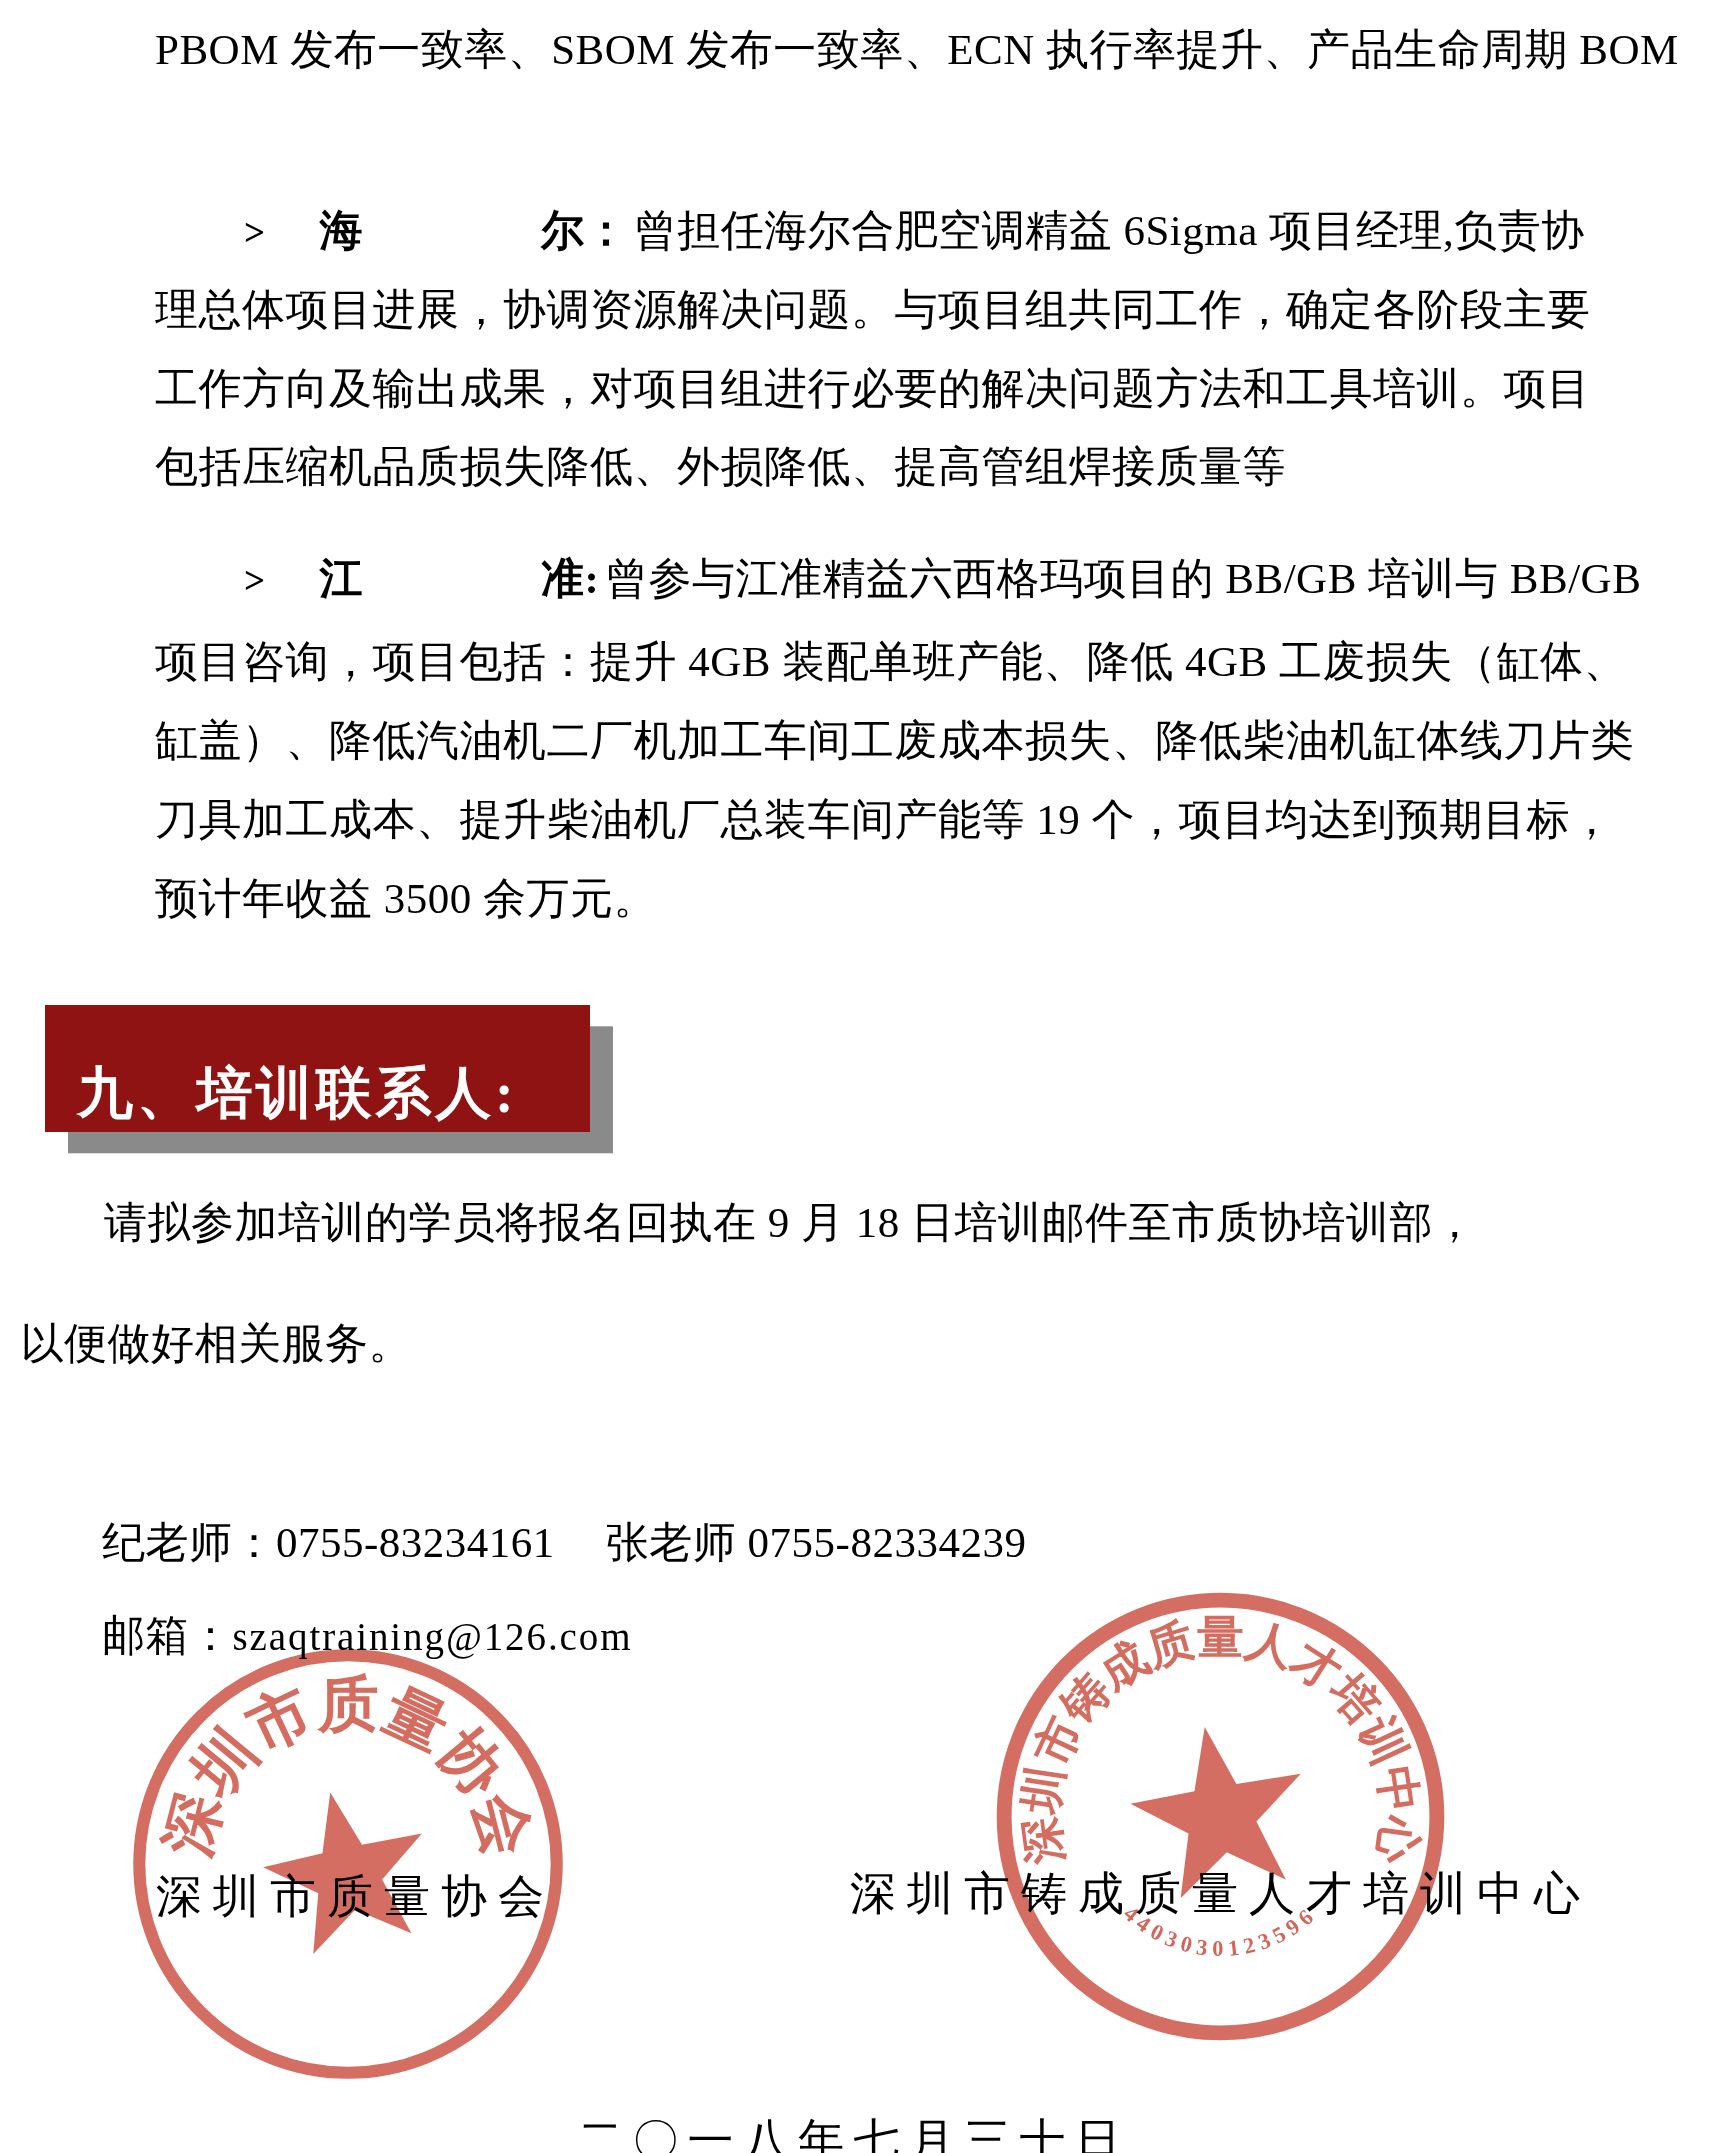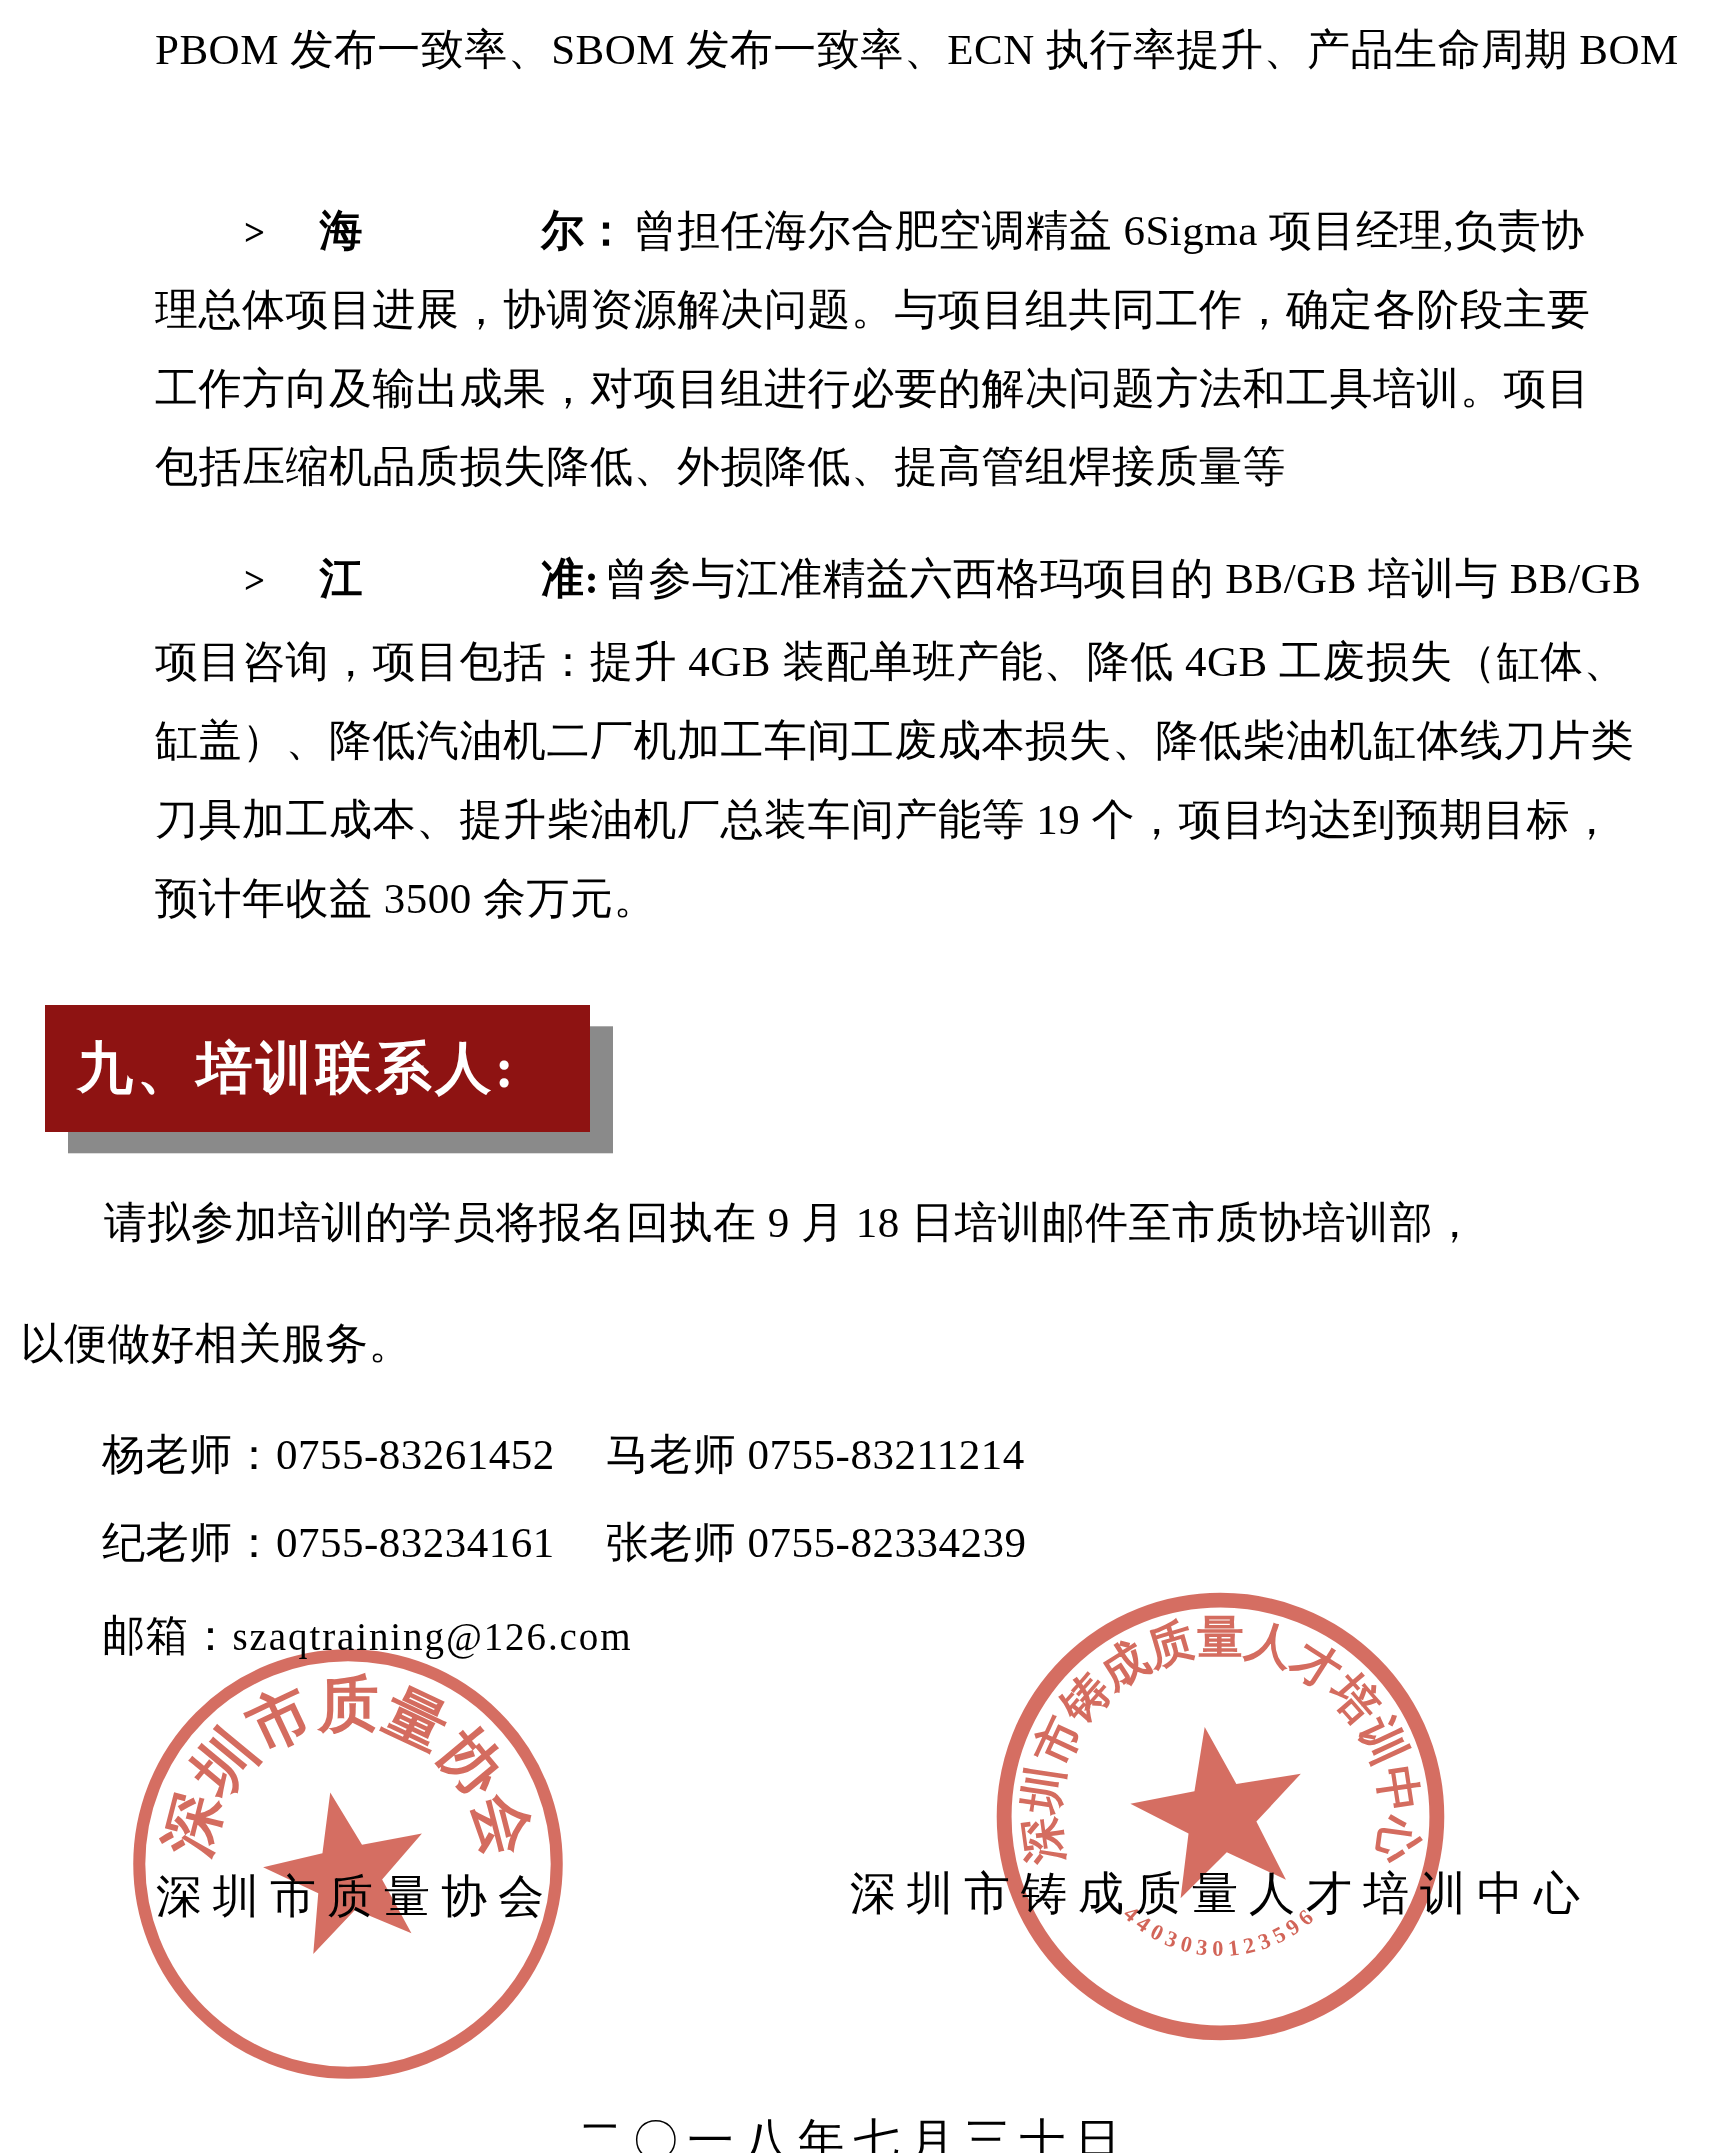--- a/index.html
+++ b/index.html
@@ -6,21 +6,21 @@
   .page{position:relative;width:1724px;height:2154px;background:#ffffff;overflow:hidden;
         font-family:"Liberation Serif","DejaVu Serif",serif;color:#000;}
   .bl{position:absolute;white-space:nowrap;font-size:43px;letter-spacing:0.5px;line-height:1.1;}
   .marker{font-size:37px;font-weight:bold;}
   .nm{font-weight:bold;}
   .g1{margin-left:54px;}
   .g2{margin-left:178px;}
   .rest{margin-left:5.6px;}
   .heading-box{position:absolute;left:45px;top:1005px;width:513px;height:127px;
                background:#8e1312;box-shadow:23px 21.3px 0 #8a8a8a;
-               display:flex;align-items:center;padding-left:32px;}
+               display:flex;align-items:flex-end;padding-left:32px;}
   .heading-box span{font-size:56px;font-weight:bold;color:#ffffff;letter-spacing:3.7px;white-space:nowrap;}
   .cgap{margin-left:51px;}
   .mono{font-family:Liberation Serif, serif;font-size:39px;letter-spacing:1.9px;}
   .org{position:absolute;white-space:nowrap;font-size:46px;letter-spacing:11px;}
   .date{letter-spacing:9.3px;margin-top:29px;}
   .seal{position:absolute;mix-blend-mode:multiply;filter:blur(0.4px);opacity:0.92;}
   .seal text{font-family:"Liberation Serif","DejaVu Serif",serif;font-weight:bold;}
 </style>
 </head>
 <body>
@@ -44,23 +44,20 @@
   <div class="bl" style="left:155px;top:796px">刀具加工成本、提升柴油机厂总装车间产能等 19 个，项目均达到预期目标，</div>
   <div class="bl" style="left:155px;top:875px">预计年收益 3500 余万元。</div>
 
   <div class="heading-box">
     <span>九、培训联系人:</span>
   </div>
 
   <div class="bl" style="left:104px;top:1199px">请拟参加培训的学员将报名回执在 9 月 18 日培训邮件至市质协培训部，</div>
   <div class="bl" style="left:20.4px;top:1320px">以便做好相关服务。</div>
 
-  <div class="bl" style="left:102px;top:1431px">
-    <span>杨老师：0755-83261452</span><span class="cgap">马老师 0755-83211214</span>
-  </div>
   <div class="bl" style="left:102px;top:1519px">
     <span>纪老师：0755-83234161</span><span class="cgap">张老师 0755-82334239</span>
   </div>
   <div class="bl" style="left:102px;top:1612px">
     <span>邮箱：</span><span class="mono">szaqtraining@126.com</span>
   </div>
 
   <div class="org" style="left:156px;top:1866px">深圳市质量协会</div>
   <div class="org" style="left:850px;top:1863px">深圳市铸成质量人才培训中心</div>
   <div class="org date" style="left:577px;top:2081px">二〇一八年七月三十日</div>

